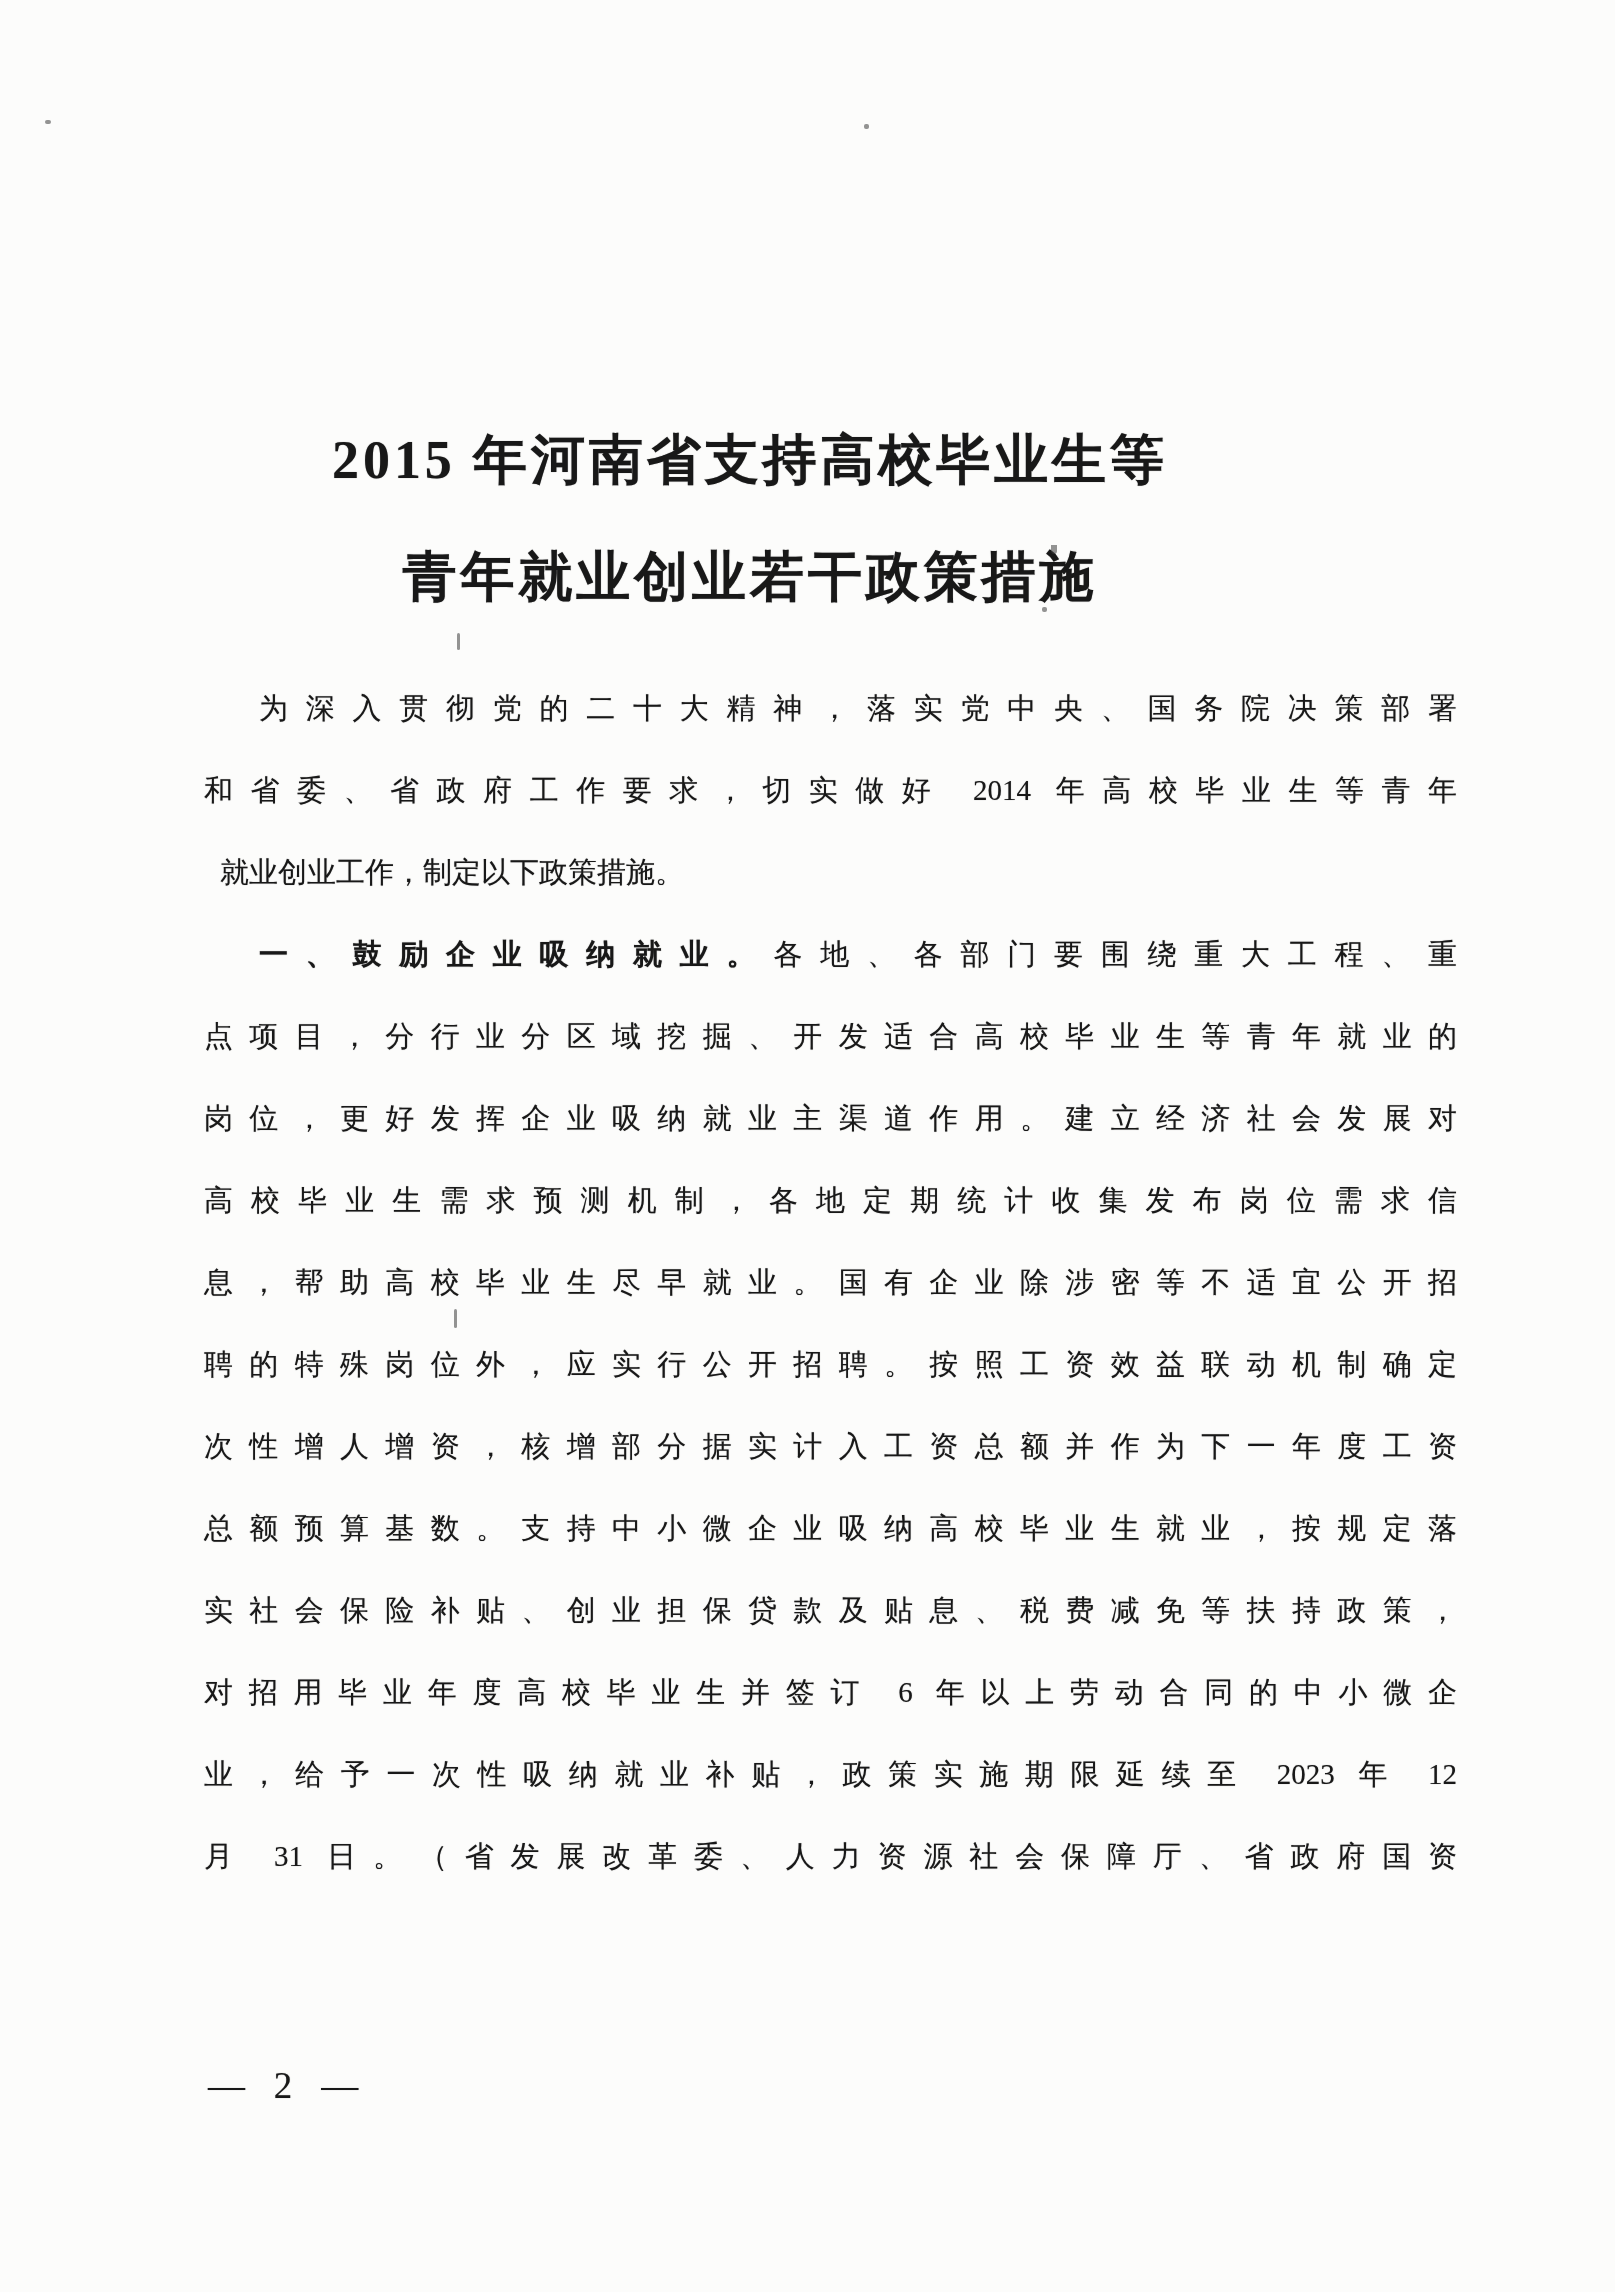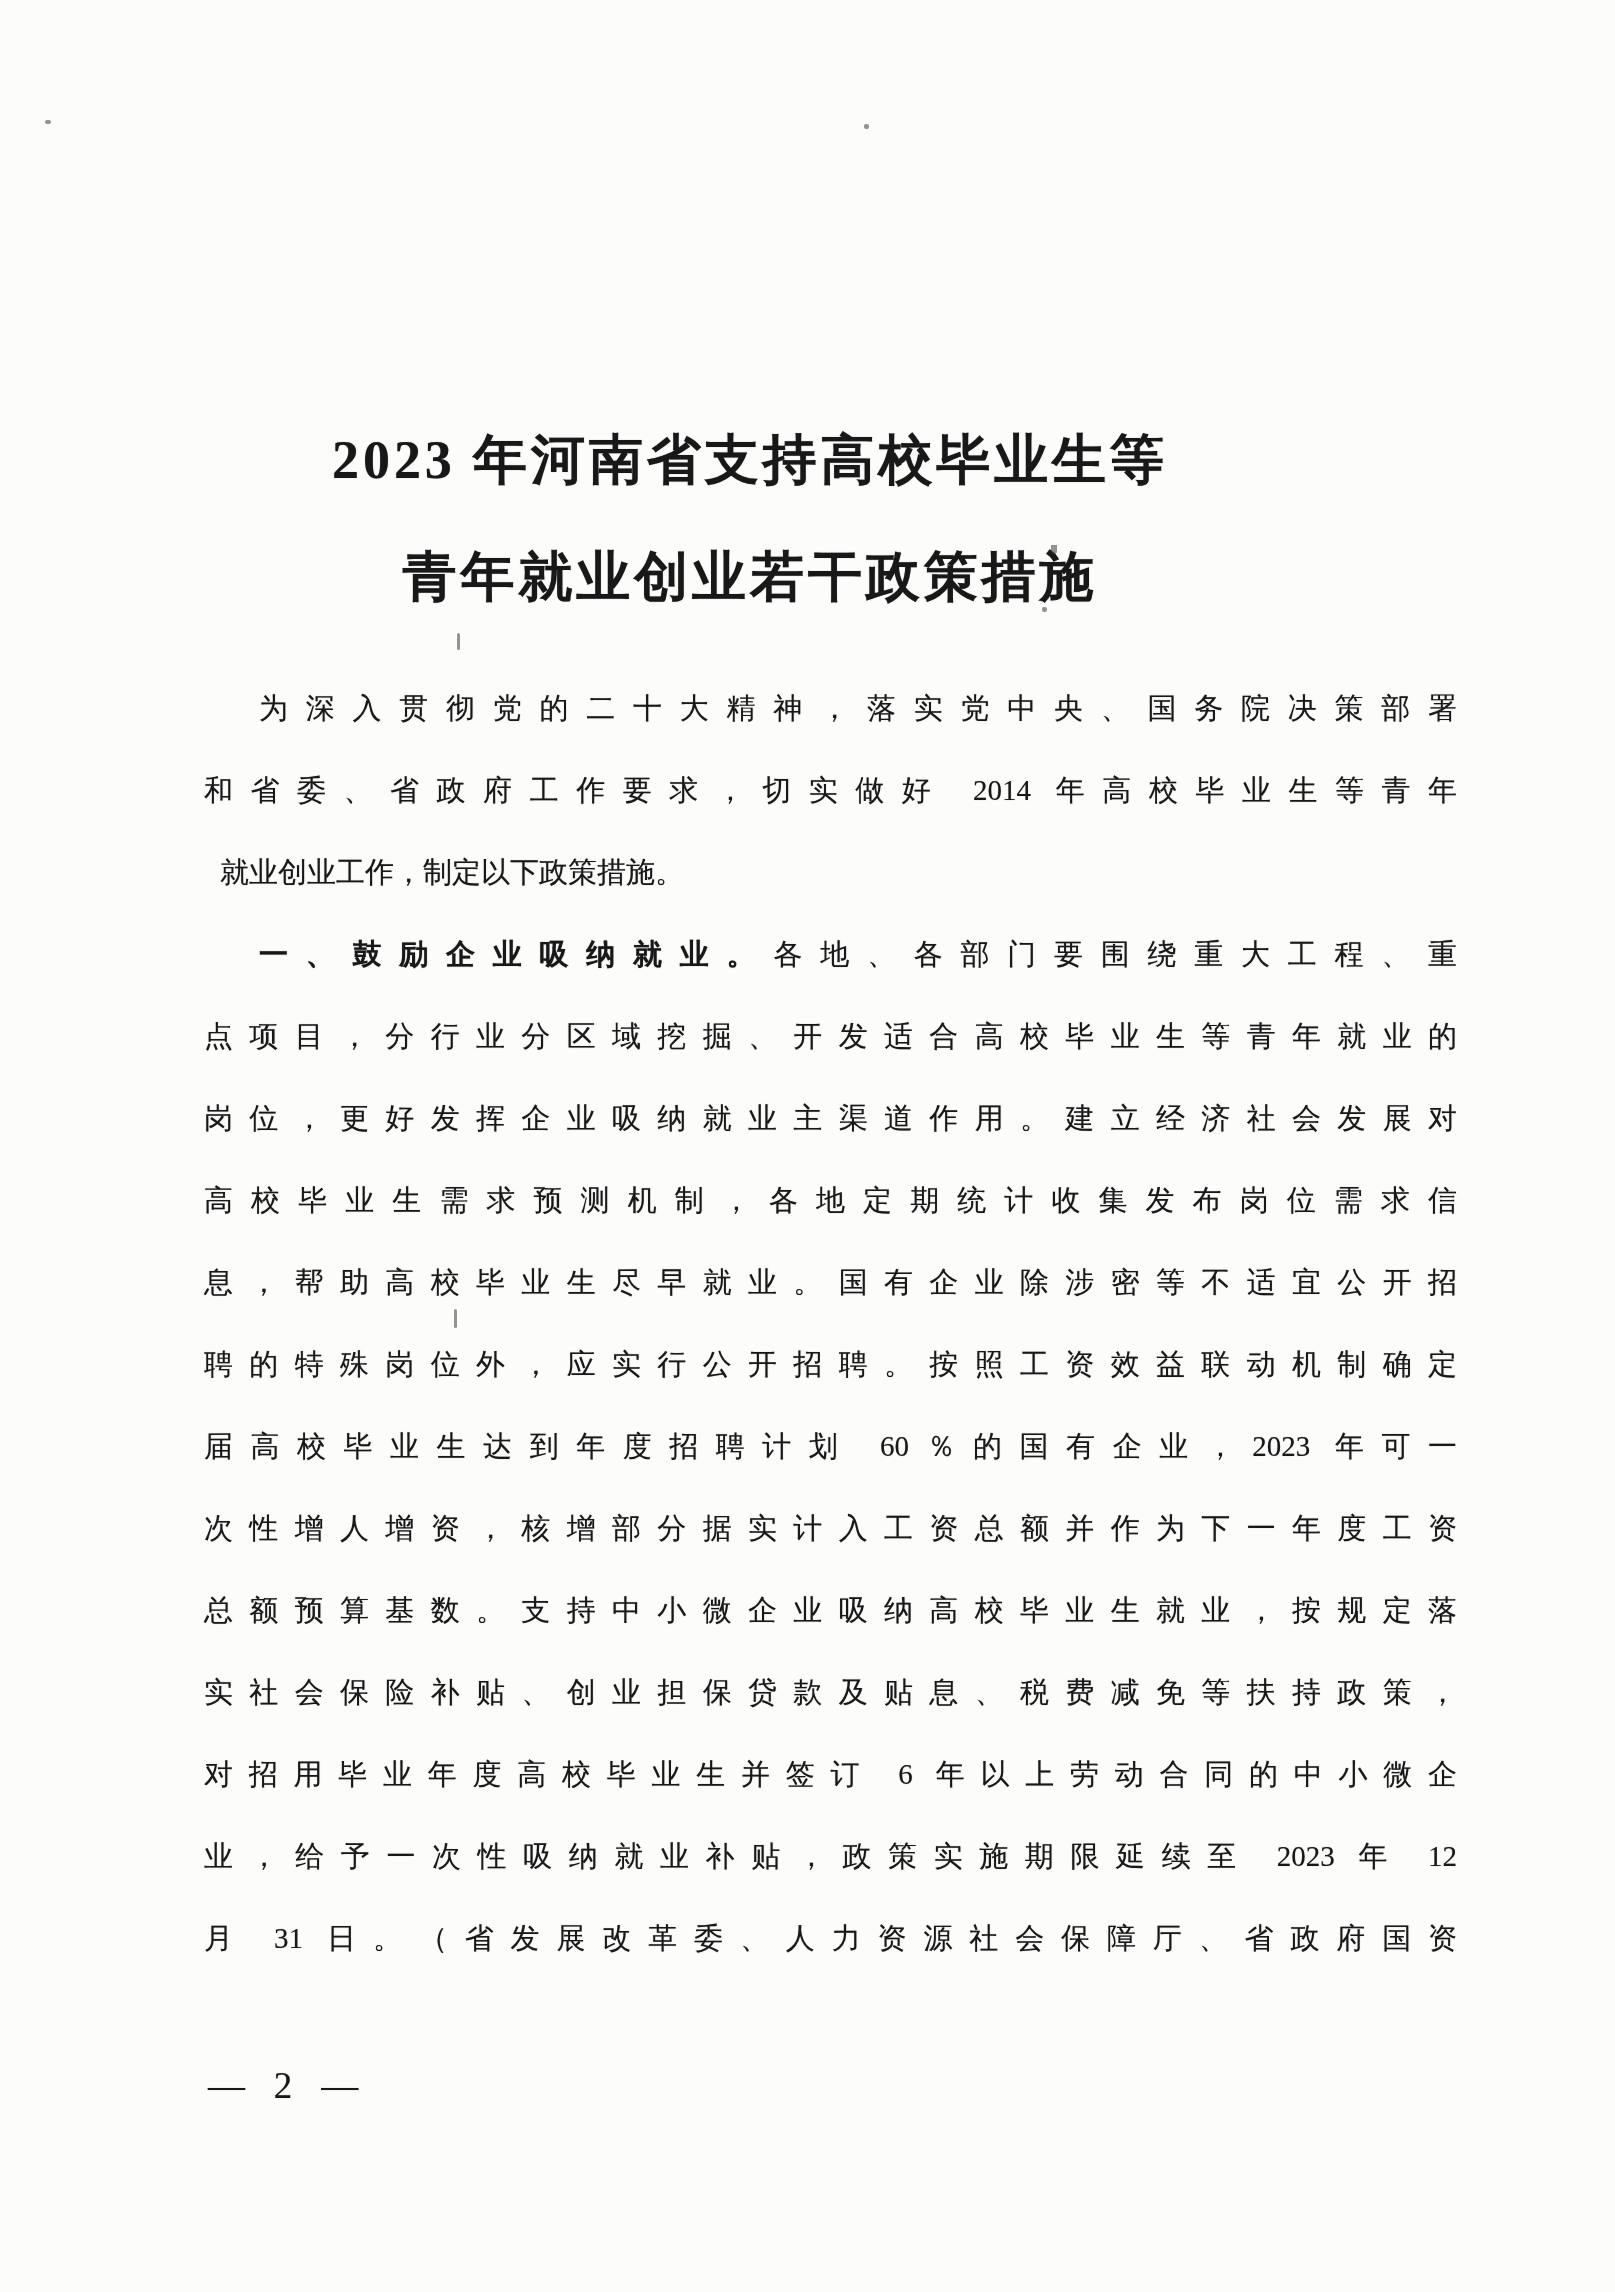--- a/index.html
+++ b/index.html
@@ -78,39 +78,38 @@
   .speck.s4 { left: 1042px; top: 607px; width: 4.9px; height: 4.9px; }
   .speck.s5 { left: 457px; top: 633px;  width: 2.9px; height: 16.7px; }
   .speck.s6 { left: 454px; top: 1309px; width: 2.9px; height: 18.6px; }
 </style>
 </head>
 <body>
 
 <div class="page">
 
   <div class="title-block">
-    <div class="title-line">2023 年河南省支持高校毕业生等</div>
+    <div class="title-line">2015 年河南省支持高校毕业生等</div>
     <div class="title-line">青年就业创业若干政策措施</div>
   </div>
 
   <div class="body-block">
     <div class="line indent">为深入贯彻党的二十大精神，落实党中央、国务院决策部署</div>
     <div class="line">和省委、省政府工作要求，切实做好 2014 年高校毕业生等青年</div>
     <div class="line short">就业创业工作，制定以下政策措施。</div>
 
     <div class="line indent">
       <span class="sec-heading">一、鼓励企业吸纳就业。</span><span>各地、各部门要围绕重大工程、重</span>
     </div>
 
     <div class="line">点项目，分行业分区域挖掘、开发适合高校毕业生等青年就业的</div>
     <div class="line">岗位，更好发挥企业吸纳就业主渠道作用。建立经济社会发展对</div>
     <div class="line">高校毕业生需求预测机制，各地定期统计收集发布岗位需求信</div>
     <div class="line">息，帮助高校毕业生尽早就业。国有企业除涉密等不适宜公开招</div>
     <div class="line">聘的特殊岗位外，应实行公开招聘。按照工资效益联动机制确定</div>
-    <div class="line">届高校毕业生达到年度招聘计划 60％的国有企业，2023 年可一</div>
     <div class="line">次性增人增资，核增部分据实计入工资总额并作为下一年度工资</div>
     <div class="line">总额预算基数。支持中小微企业吸纳高校毕业生就业，按规定落</div>
     <div class="line">实社会保险补贴、创业担保贷款及贴息、税费减免等扶持政策，</div>
     <div class="line">对招用毕业年度高校毕业生并签订 6 年以上劳动合同的中小微企</div>
     <div class="line">业，给予一次性吸纳就业补贴，政策实施期限延续至 2023 年 12</div>
     <div class="line">月 31 日。（省发展改革委、人力资源社会保障厅、省政府国资</div>
   </div>
 
   <div class="footer-pagenum">— 2 —</div>
 

